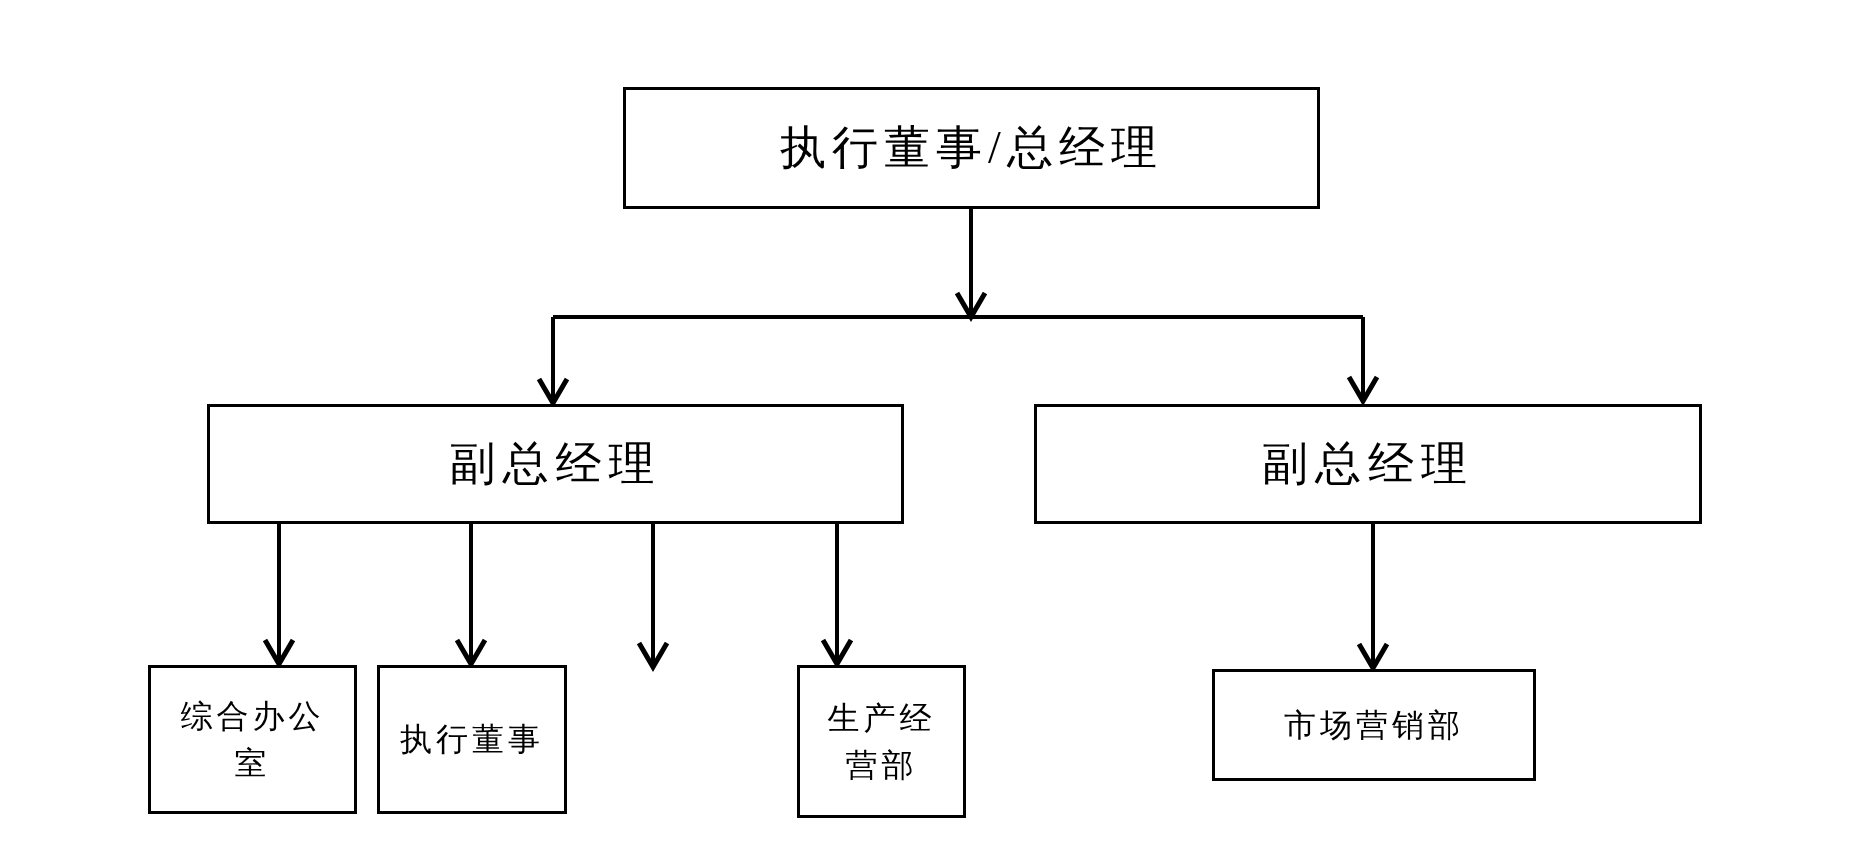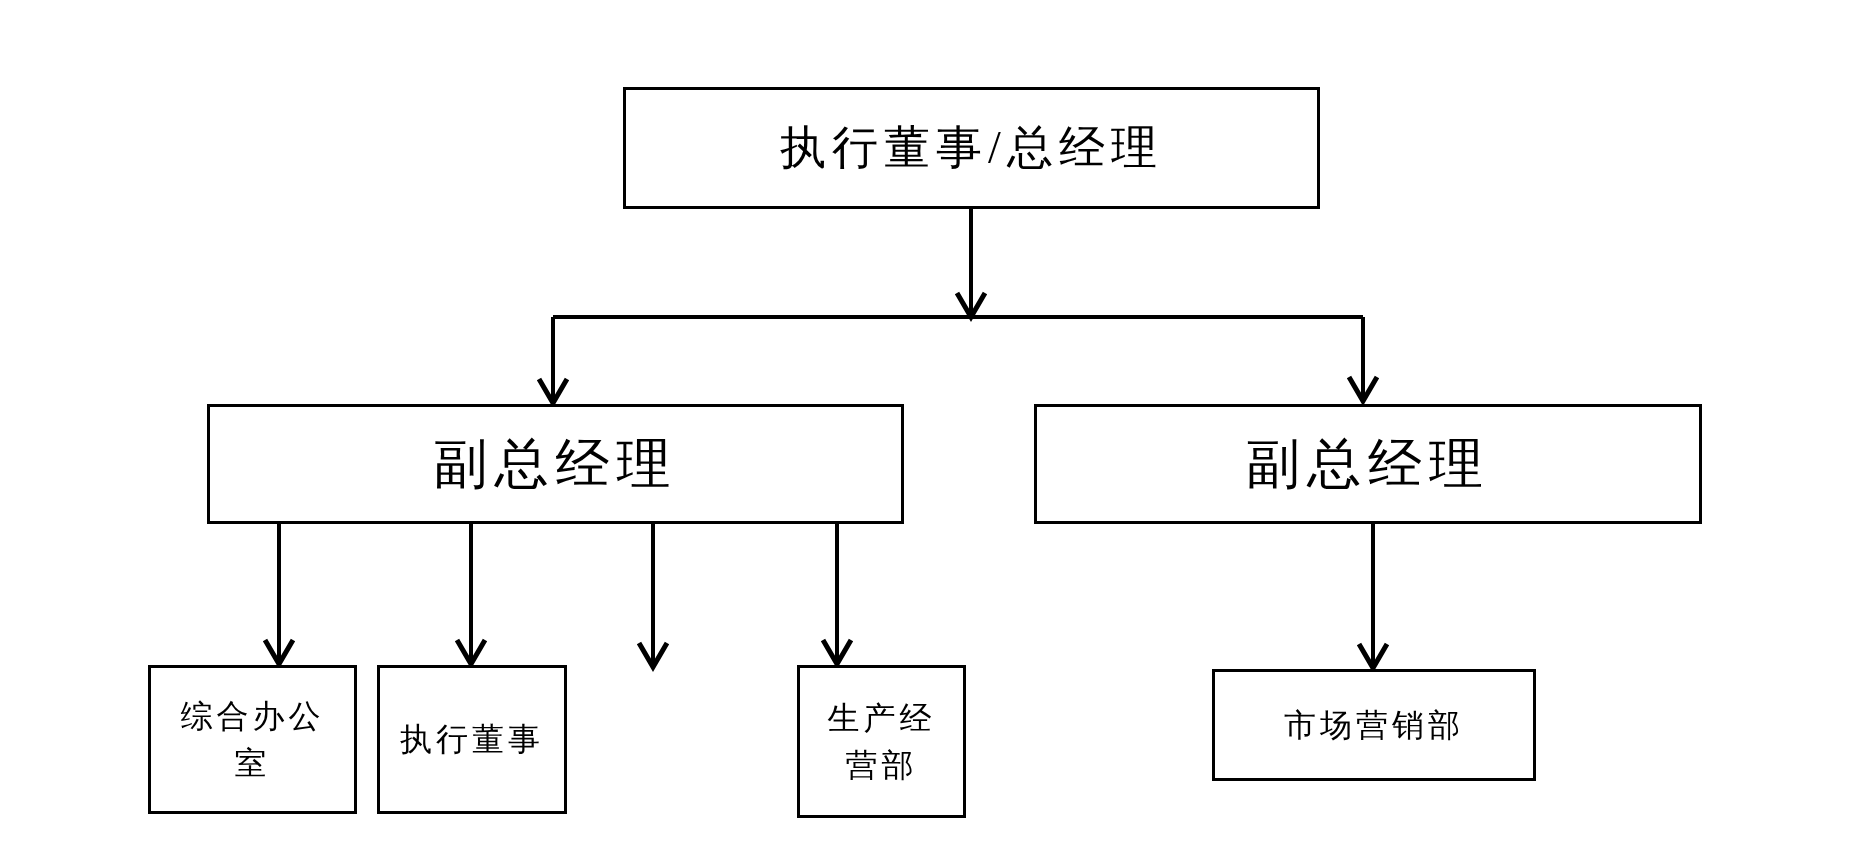--- a/index.html
+++ b/index.html
@@ -34,21 +34,21 @@
   }
   .node-label {
     white-space: pre-line;
     line-height: 1.45;
   }
   .lvl1 .node-label {
     font-size: 46px;
     letter-spacing: 6px;
   }
   .lvl2 .node-label {
-    font-size: 54px;
+    font-size: 46px;
     letter-spacing: 7px;
     text-align: right;
   }
   .lvl3 .node-label {
     font-size: 32px;
     letter-spacing: 4px;
   }
   
   #node-root            { left: 623px;  top: 87px;  width: 697px; height: 122px; }
   #node-deputy-left     { left: 207px;  top: 404px; width: 697px; height: 120px; }

